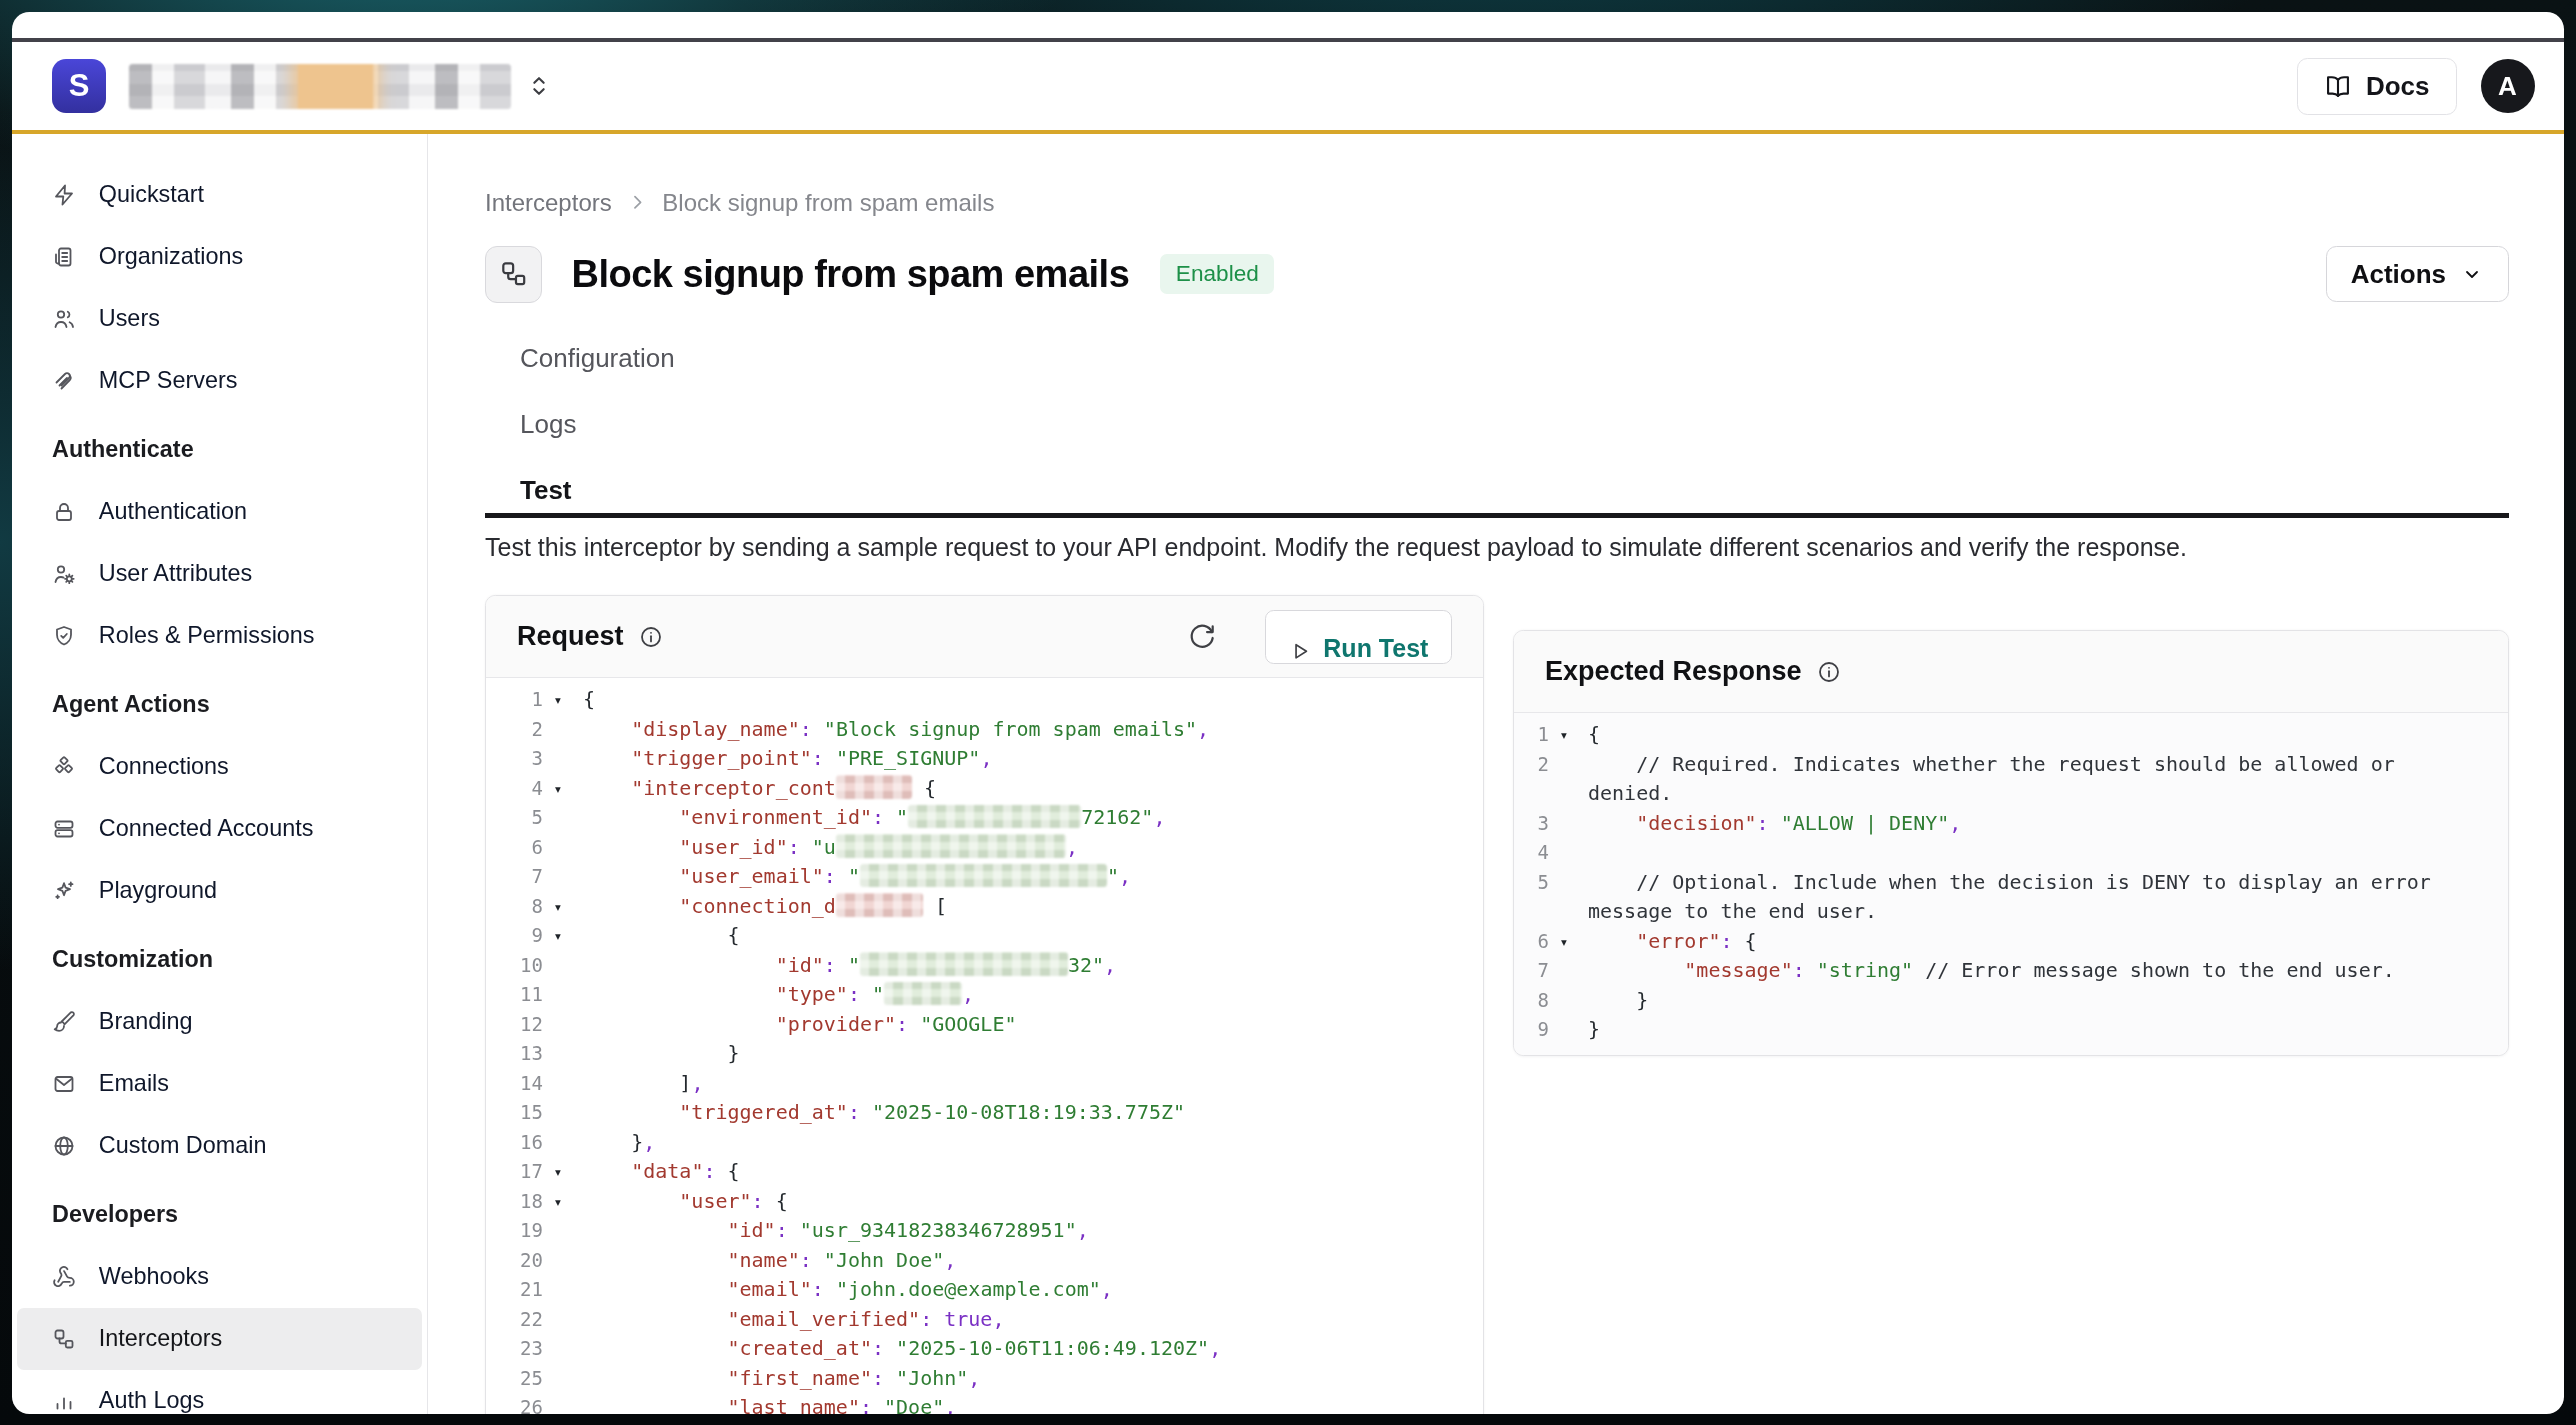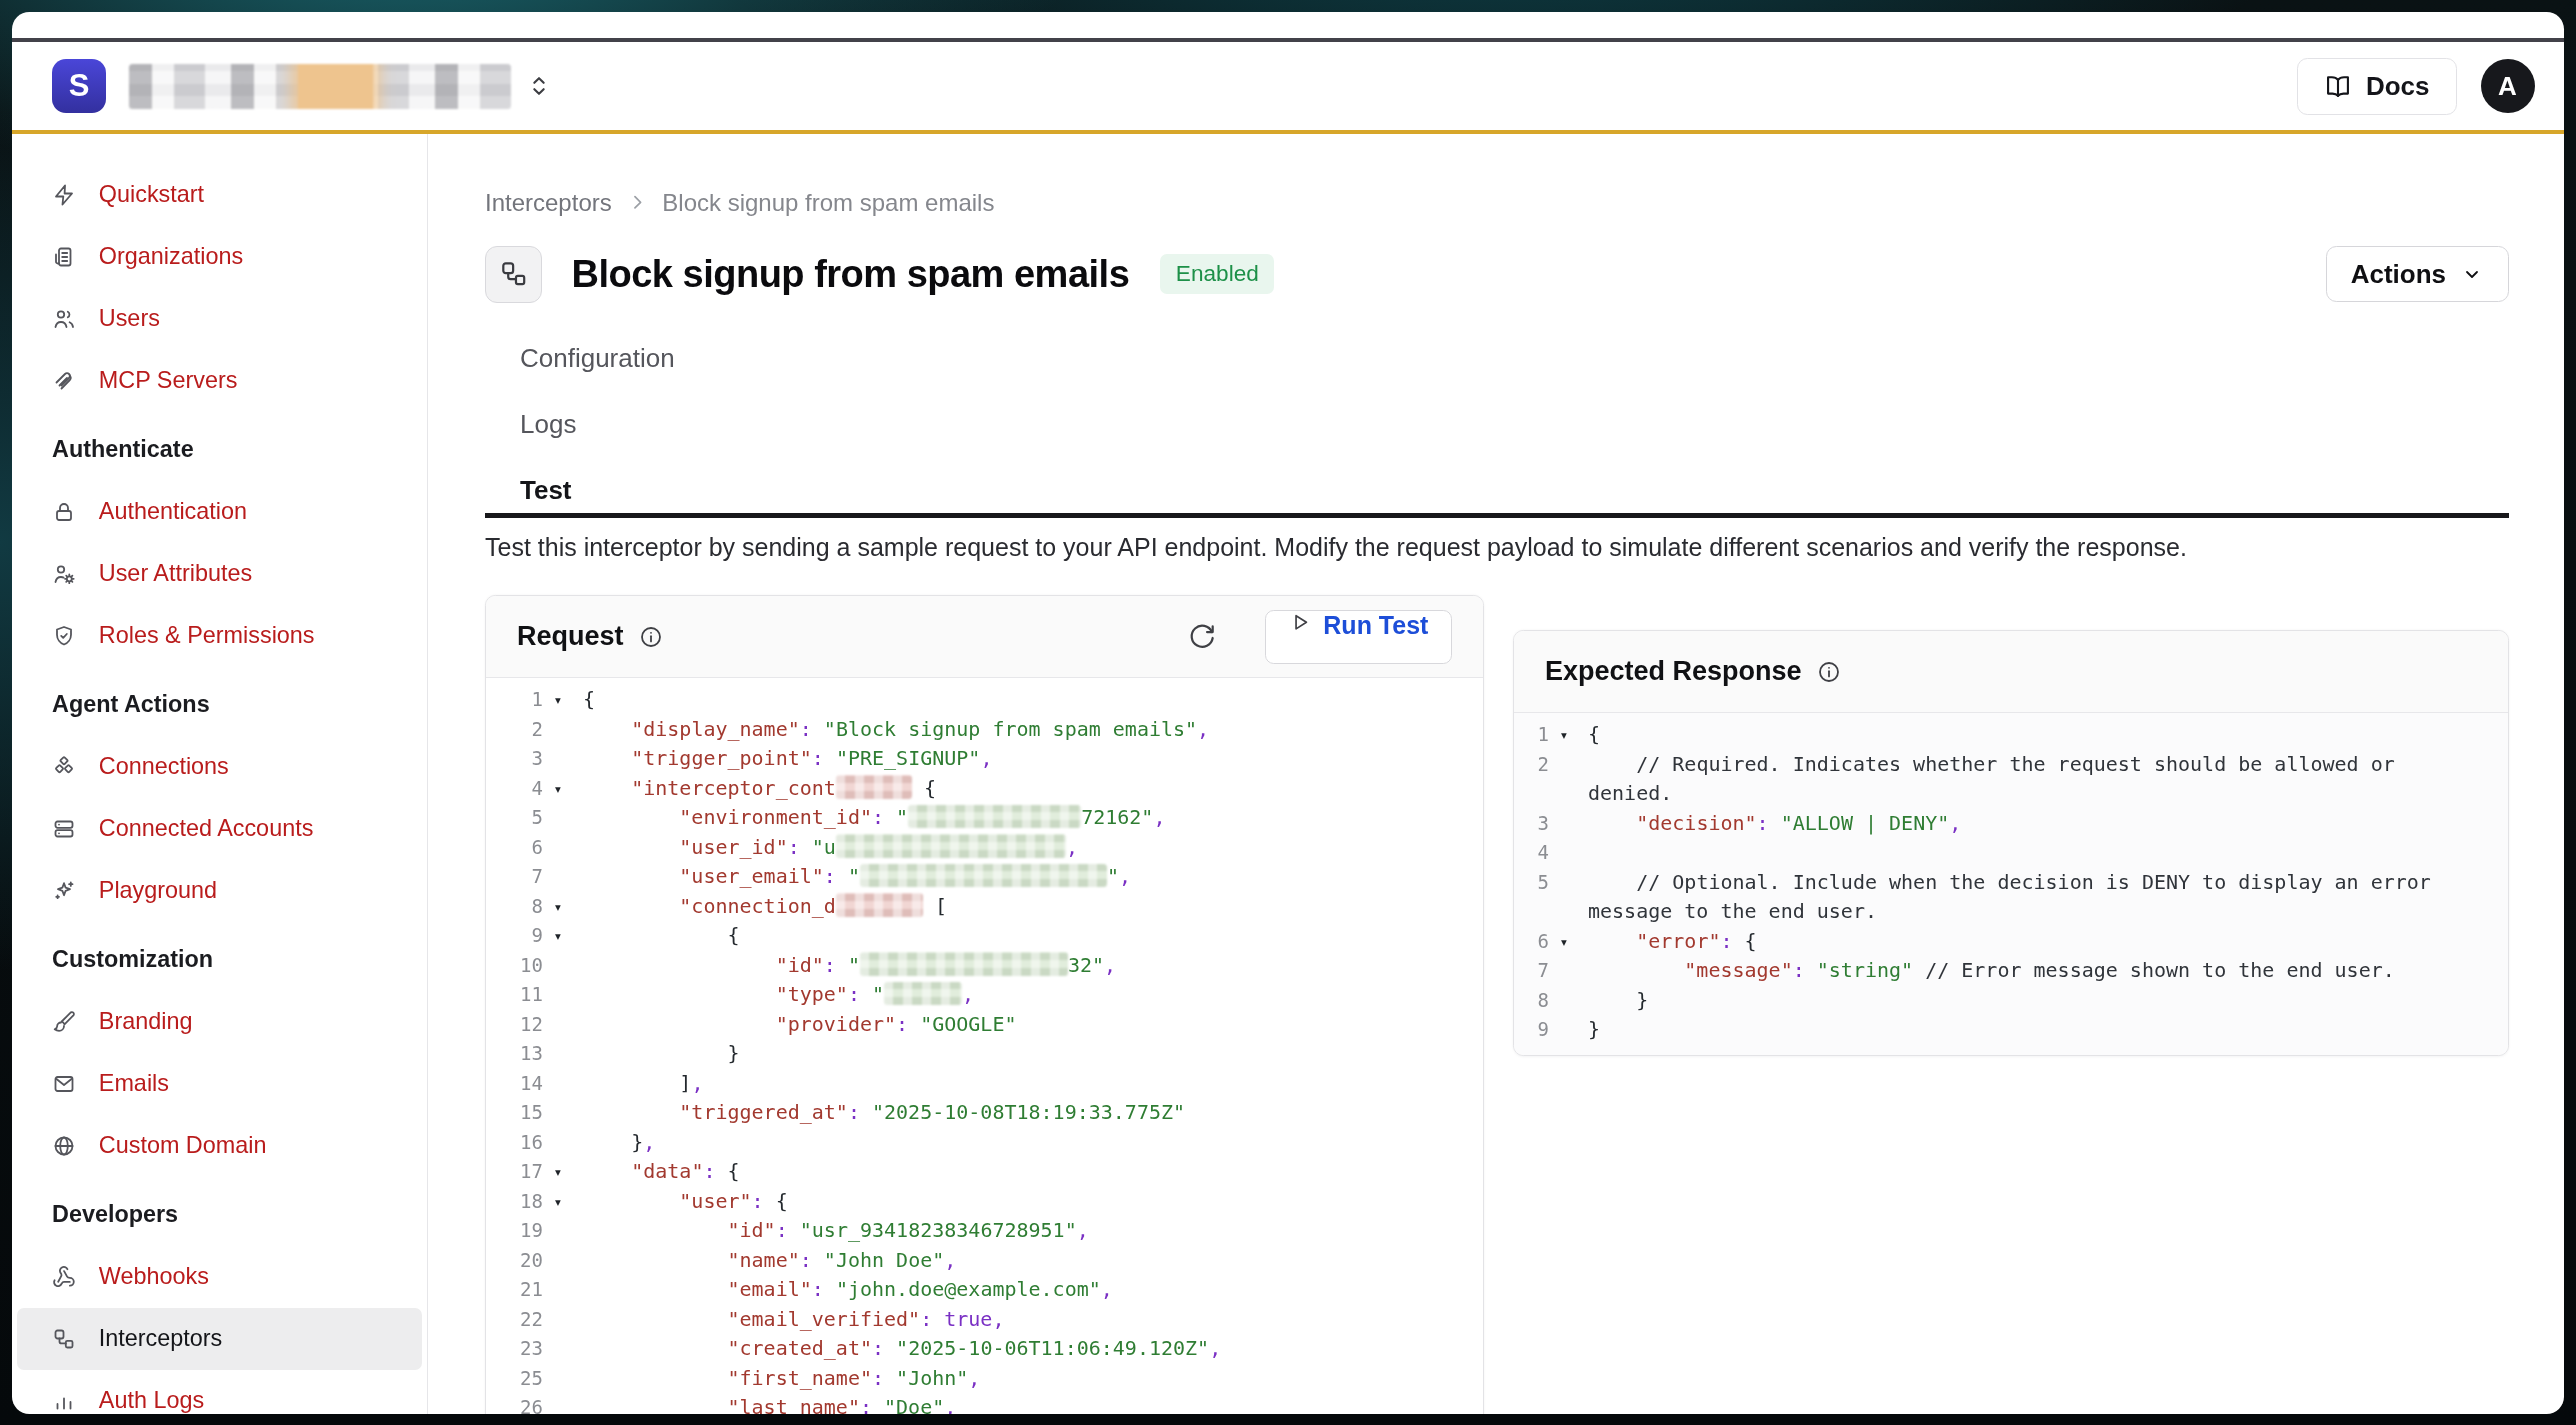--- a/index.html
+++ b/index.html
@@ -37,21 +37,21 @@
     display:flex;align-items:center;gap:14px;padding:0 26px;font-size:26px;font-weight:600;color:#14151a;}
   .avatar{width:54px;height:54px;border-radius:50%;background:#17181c;color:#fff;
     display:flex;align-items:center;justify-content:center;font-size:26px;font-weight:600;}
   .amber{position:absolute;left:0;right:0;top:118px;height:4.3px;background:var(--accent,#d7a62a);}
   
   .app-body{position:absolute;left:0;right:0;top:122px;bottom:0;display:flex;}
   .sidebar{width:416px;flex:none;border-right:1.3px solid #e6e6e9;padding-top:29.5px;box-sizing:border-box;overflow:hidden;}
   .side-header{height:62px;margin-top:7px;display:flex;align-items:center;padding:0 40px;
     font-weight:700;font-size:23.4px;color:#1b1c20;}
   .side-item{height:62px;display:flex;align-items:center;padding:0 12px 0 35px;gap:22.6px;
-    color:#b91c1c;font-size:23.4px;margin:0 5.2px;border-radius:7px;cursor:pointer;}
+    color:#0f172a;font-size:23.4px;margin:0 5.2px;border-radius:7px;cursor:pointer;}
   .side-item.active{background:var(--active-bg,#ededee);color:#141519;font-weight:500;}
   .side-item .icn{color:#55565c;}
   .icn{width:24px;height:24px;flex:none;display:inline-flex;}
   .icn svg{width:100%;height:100%;display:block;}
   .icn.sz32{width:28px;height:28px;}
   .icn.sz34{width:29.5px;height:29.5px;}
   .icn.sz26{width:22.6px;height:22.6px;}
   
   .main{flex:1;padding-left:57px;box-sizing:border-box;overflow:hidden;}
   .breadcrumb{margin-top:54px;display:flex;align-items:center;gap:14px;font-size:24px;color:#73757c;height:29.5px;}
@@ -78,21 +78,21 @@
   .panel-head{height:82px;background:#fafafa;border-bottom:1.3px solid #e7e7ea;display:flex;align-items:center;
     padding:0 31px;font-size:27px;font-weight:600;color:#101114;gap:15.6px;box-sizing:border-box;}
   .panel-head .icn{color:#3f4045;}
   .request-panel{width:999px;}
   .right-col{width:996px;display:flex;flex-direction:column;}
   .response-panel{width:996px;}
   .expected-panel{width:996px;margin-top:35px;}
   .head-spacer{margin-left:auto;}
   .refresh{color:#2f3034;cursor:pointer;}
   .run-btn{height:54px;border:1.3px solid #d8d8dc;border-radius:8.7px;background:#fff;
-    display:flex;align-items:flex-start;gap:12px;padding:0 22.6px;font-size:25px;font-weight:600;color:#1d4ed8;margin-left:33px;}
+    display:flex;align-items:flex-end;gap:12px;padding:0 22.6px;font-size:25px;font-weight:600;color:#0f766e;margin-left:33px;}
   .resp-body{height:343px;display:flex;align-items:center;justify-content:center;font-size:25px;color:#3f4045;}
   
   .code-area{position:relative;padding:7px 0 10.4px;box-sizing:border-box;}
   .code-area.request{height:806px;overflow:hidden;}
   .code-area.readonly{background:#fbfbfc;}
   .code-line{display:flex;align-items:flex-start;font-family:"DejaVu Sans Mono",monospace;
     font-size:20px;line-height:29.5px;color:#24292e;min-height:29.5px;}
   .gut{width:57px;text-align:right;color:#8b8d92;flex:none;font-size:19px;user-select:none;}
   .fold{width:40px;flex:none;text-align:left;padding-left:10.4px;color:#1f2328;font-size:14.7px;box-sizing:border-box;cursor:pointer;}
   .lc{white-space:pre-wrap;word-break:break-word;flex:1;padding-right:26px;}

